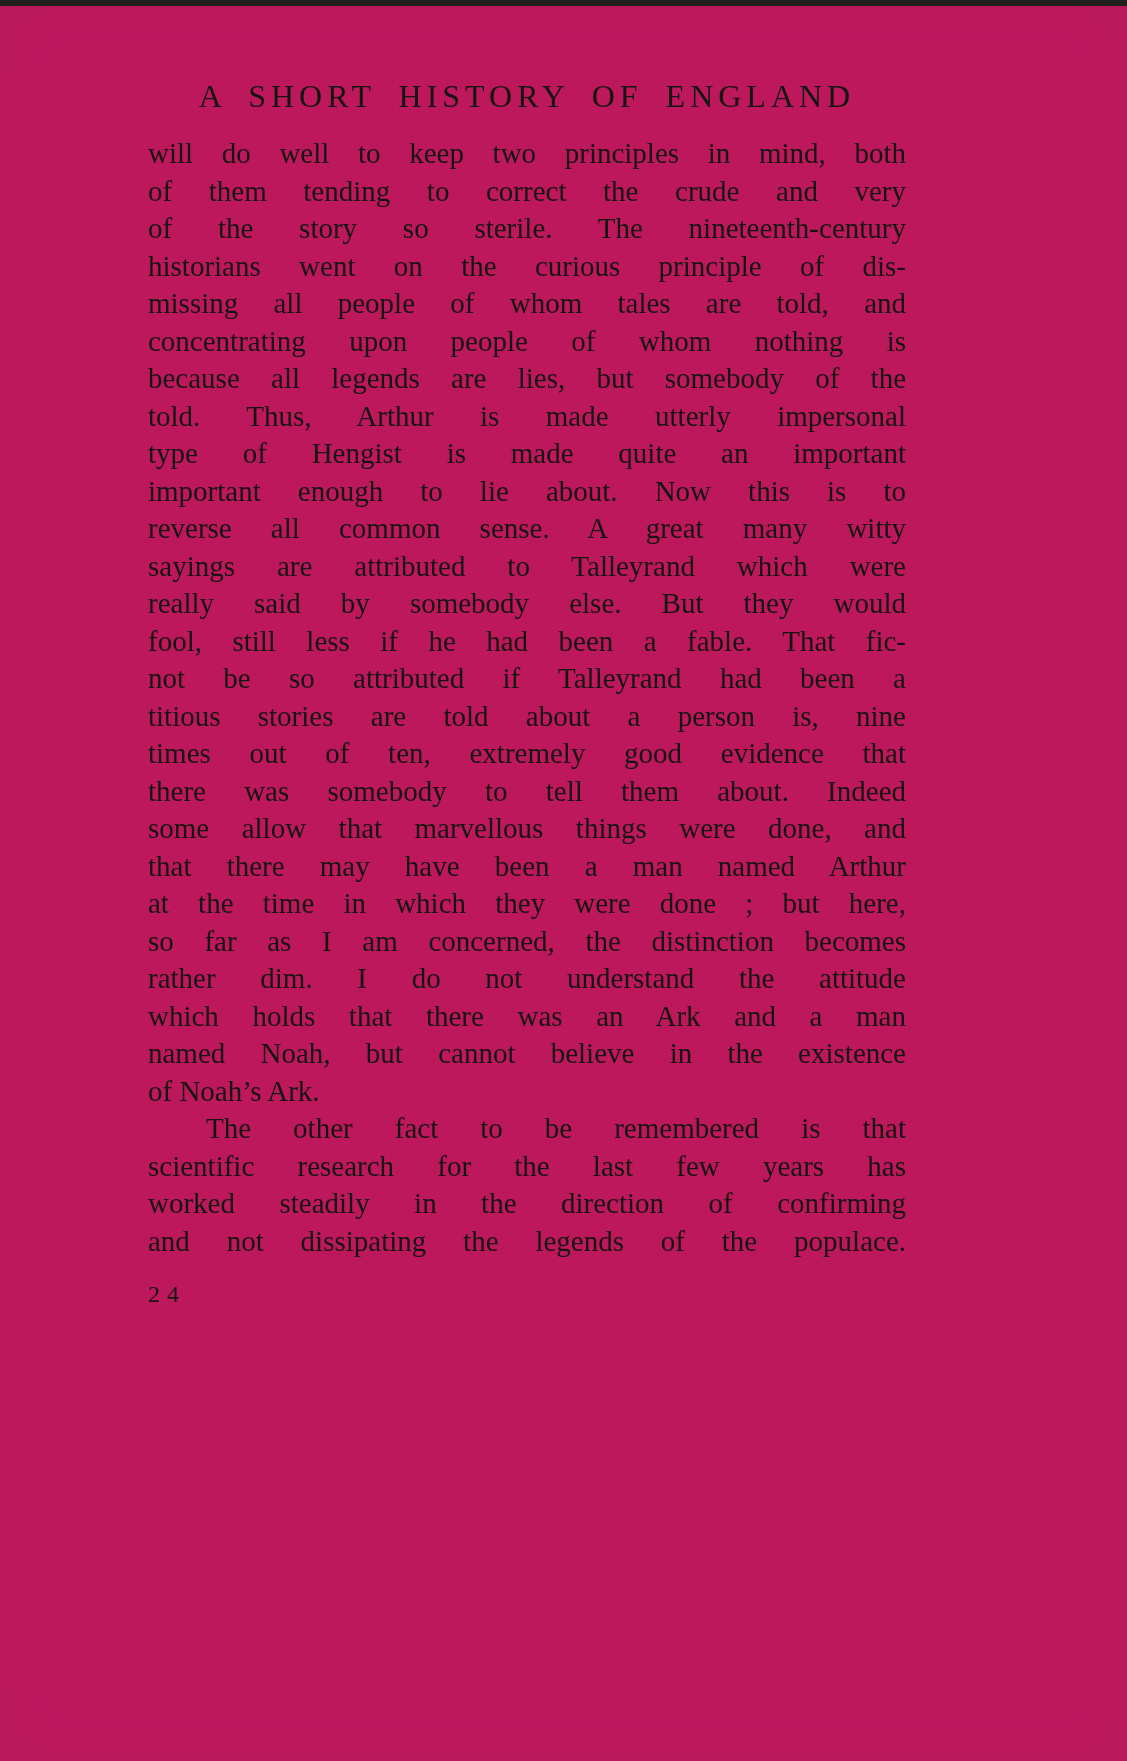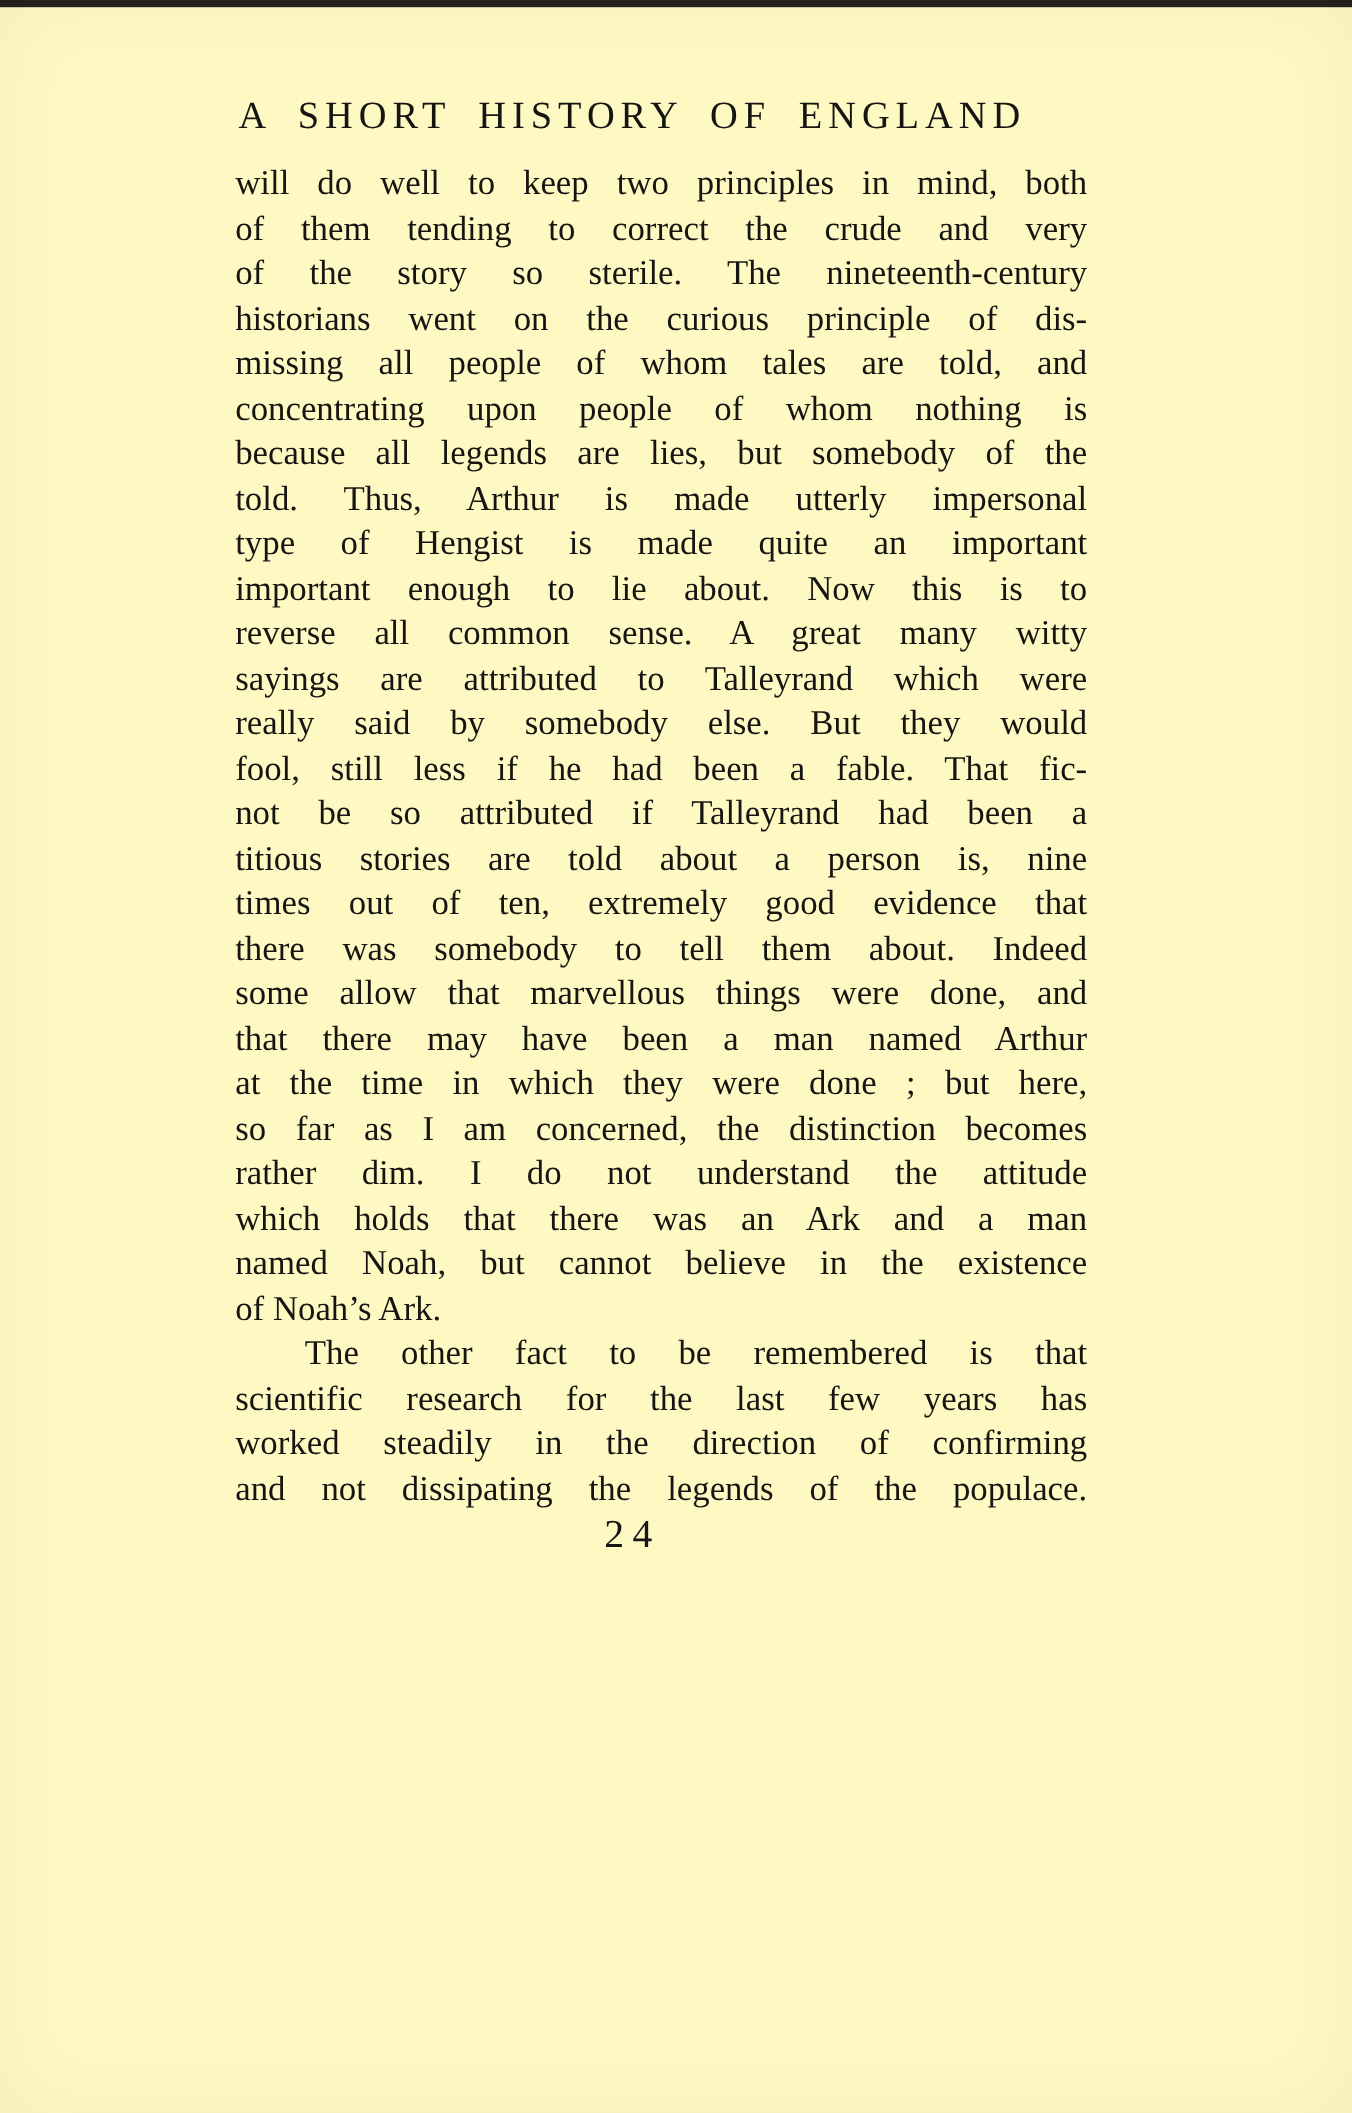--- a/index.html
+++ b/index.html
@@ -4,21 +4,21 @@
 <style>
   html, body {
     margin: 0;
     padding: 0;
     background: #e9e7e1;
   }
   .page {
     position: relative;
     width: 1127px;
     height: 1761px;
-    background: #fef9c3;
+    background: #be185d;
     overflow: hidden;
     font-family: "Liberation Serif", serif;
     color: #161511;
     box-shadow: inset 0 0 70px rgba(60,50,30,0.06);
   }
   .scan-edge-top {
     position: absolute;
     top: 0; left: 0; right: 0;
     height: 6px;
     background: #22211d;
@@ -42,33 +42,31 @@
     margin: 0;
   }
   .text-line {
     font-size: 29px;
     line-height: 37.5px;
     height: 37.5px;
     text-align: justify;
     text-align-last: justify;
     white-space: normal;
     overflow: hidden;
-    margin-left: 48px;
   }
   .text-line.para-last {
     text-align: left;
     text-align-last: left;
   }
   .text-line.indent {
     text-indent: 58px;
   }
   .page-number {
-    margin-top: 1px;
-    text-align: center;
-    font-size: 33px;
+    margin-top: 21px;
+    font-size: 24px;
     letter-spacing: 7px;
   }
 </style>
 </head>
 <body>
 
 <div class="page">
   <div class="scan-edge-top"></div>
 
   <div class="text-block">

